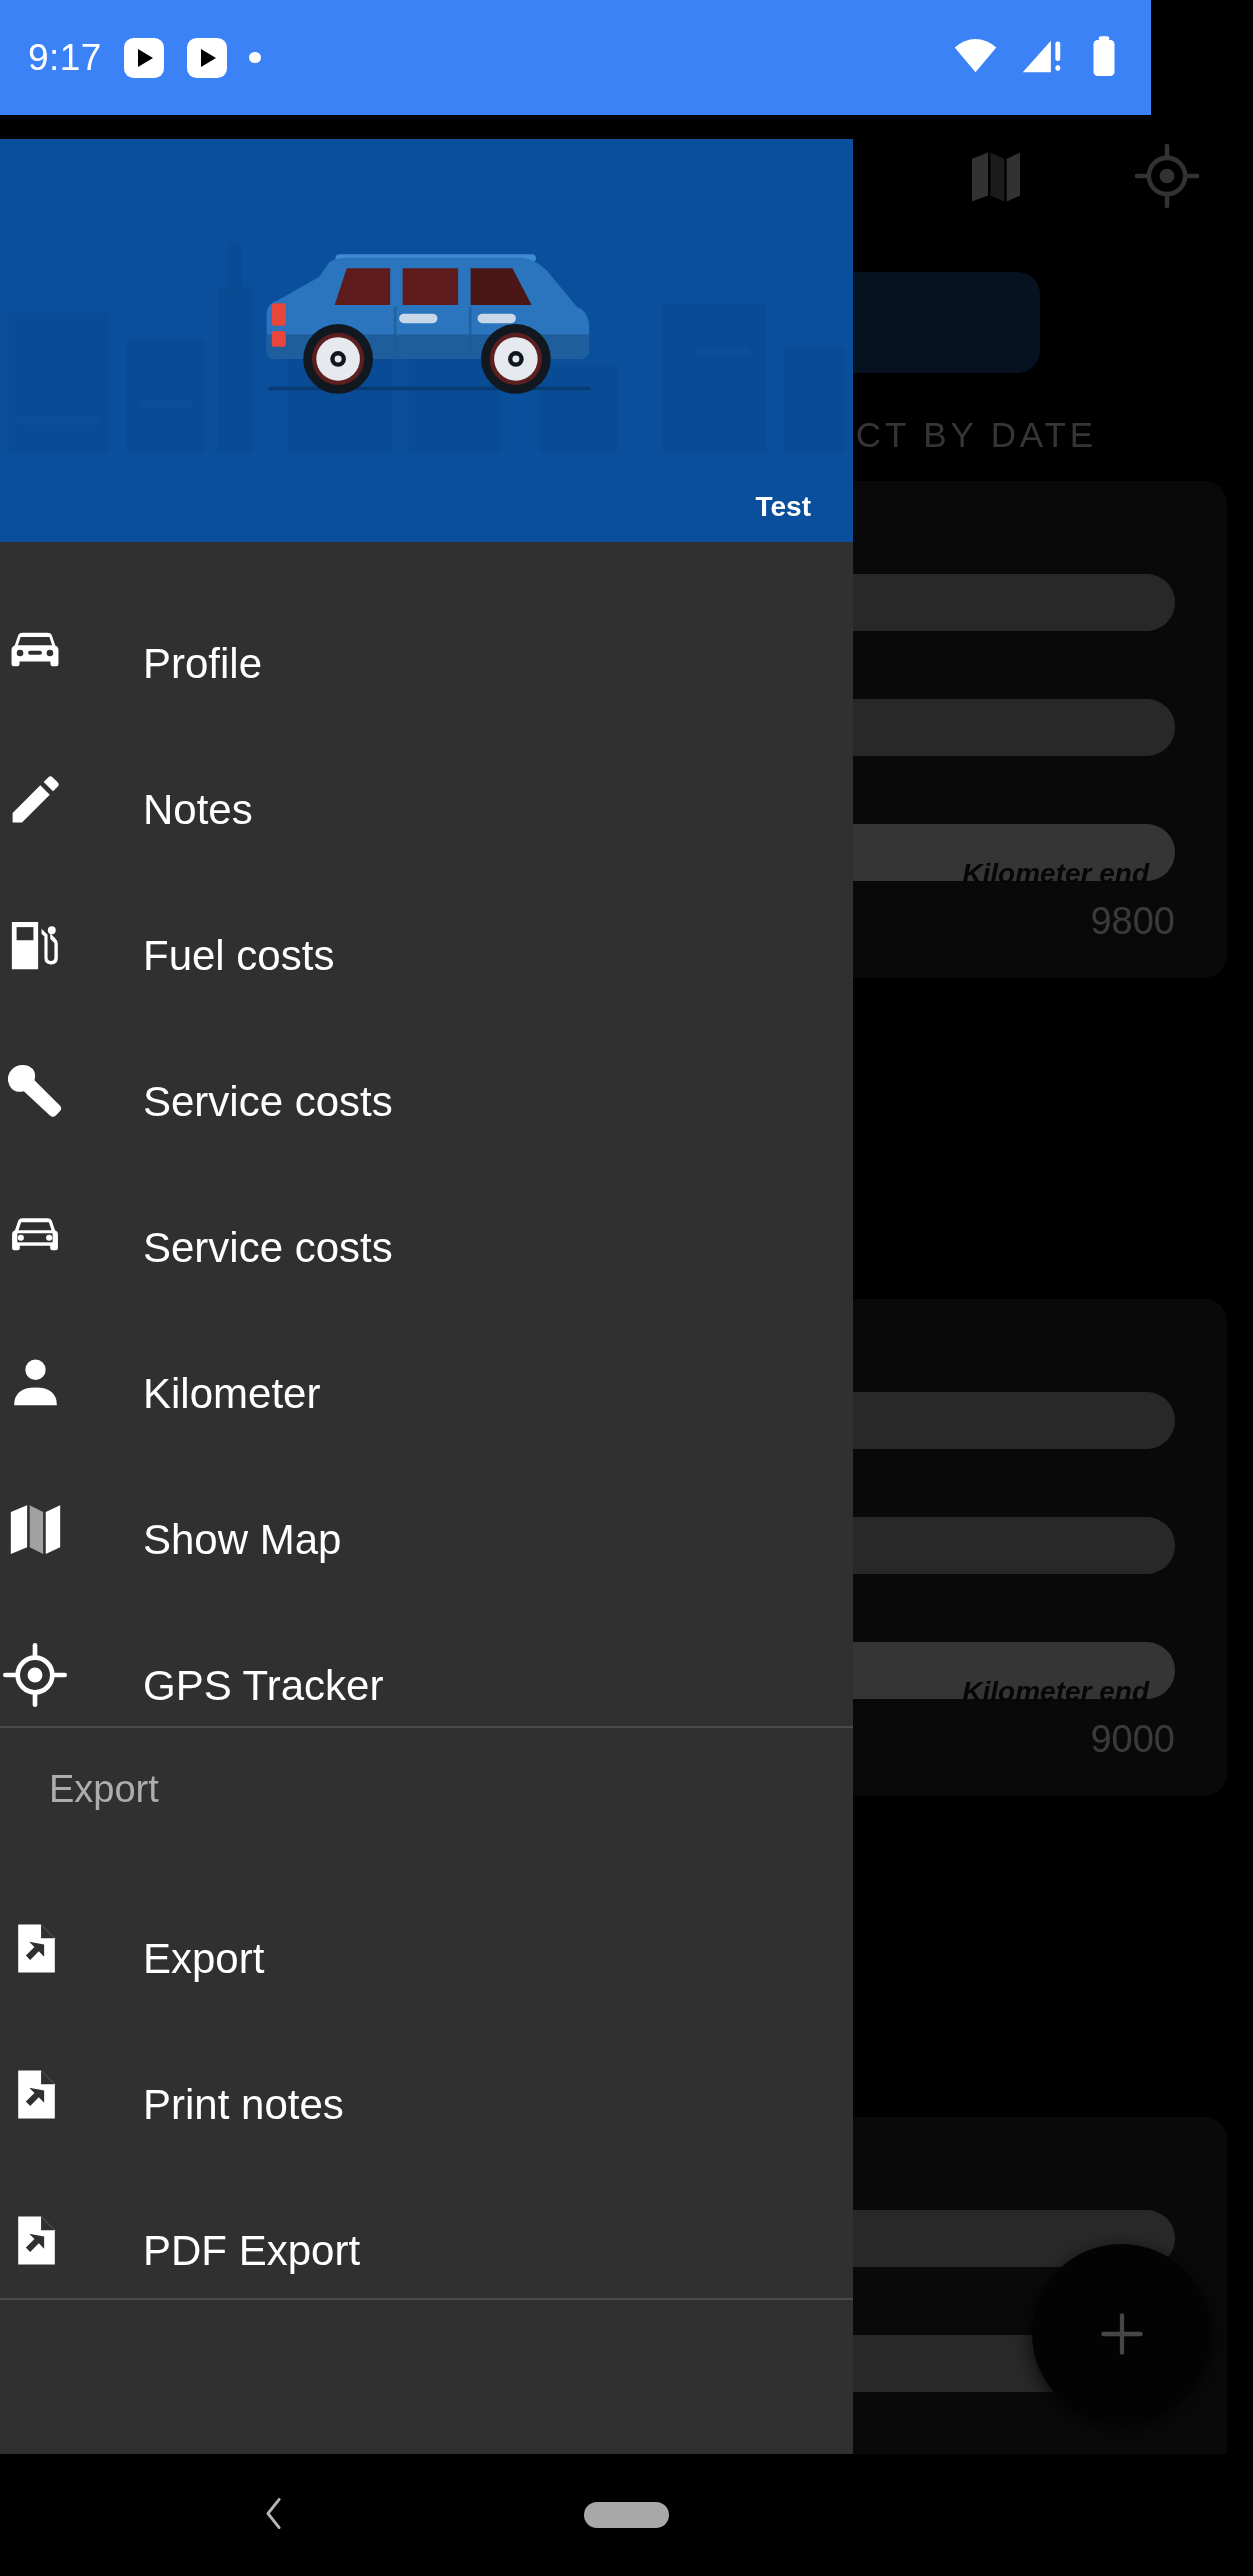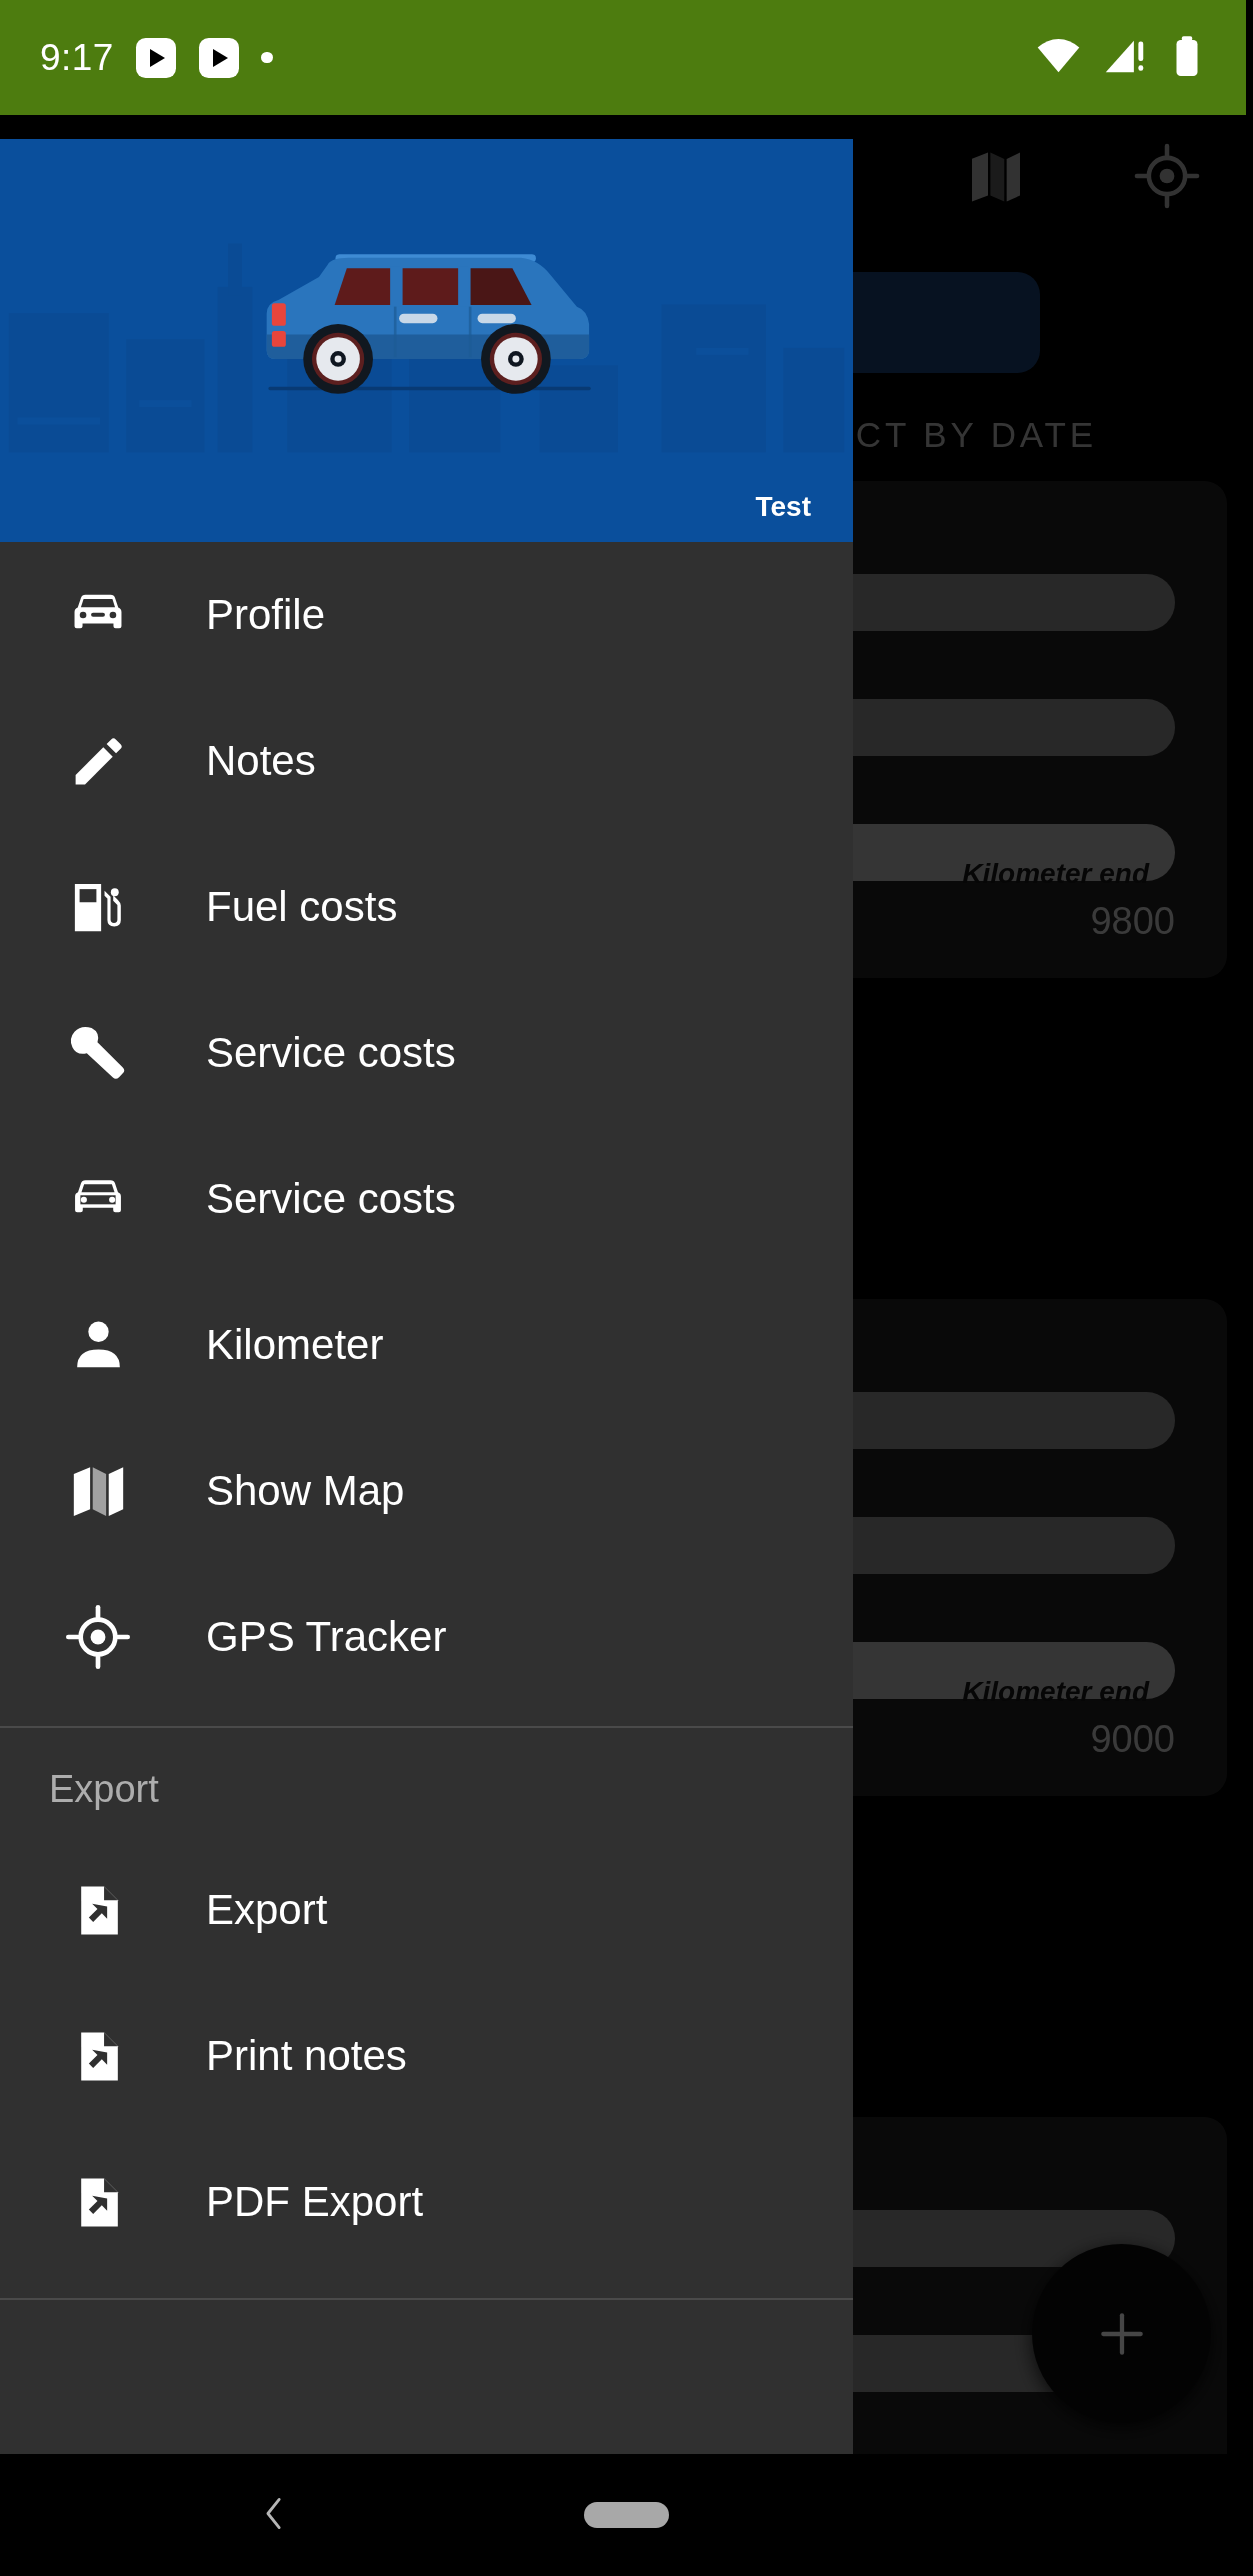--- a/index.html
+++ b/index.html
@@ -6,23 +6,23 @@
   html, body {
     width: 1253px; height: 2576px;
     background: #000;
     font-family: "Liberation Sans", sans-serif;
     overflow: hidden;
   }
   #screen { position: relative; width: 1253px; height: 2576px; background: #000; }
 
   
   #status-bar {
-    position: absolute; top: 0; left: 0; width: 1246px; height: 115px;
-    background: #4d7c0f; display: flex; align-items: center;
-    padding: 0 40px; z-index: 60;
+    position: absolute; top: 0; left: 0; width: 1151px; height: 115px;
+    background: #3b82f6; display: flex; align-items: center;
+    padding: 0 28px; z-index: 60;
   }
   #status-left { display: flex; align-items: center; gap: 22.6px; }
   #clock { color: #fff; font-size: 37px; letter-spacing: 0.4px; }
   .yt-badge {
     width: 40px; height: 40px; background: #fff; border-radius: 9.6px;
     display: flex; align-items: center; justify-content: center;
   }
   .yt-badge i {
     display: block; width: 0; height: 0;
     border-left: 15px solid #000;
@@ -97,22 +97,21 @@
     background: #0a4f9c; overflow: hidden;
   }
   #drawer-header-bg { position: absolute; inset: 0; opacity: .22; }
   #drawer-car { position: absolute; left: 244px; top: 84px; }
   #drawer-title {
     position: absolute; left: 0; right: 42px; bottom: 19px;
     text-align: right; color: #fff; font-size: 28px; font-weight: bold;
   }
 
   .nav-item {
-    display: flex; align-items: center; height: 146px;
-    padding-left: 63px;
+    display: flex; align-items: flex-end; height: 146px;
   }
   .nav-icon {
     width: 70px; height: 70px; display: flex; align-items: center; justify-content: center;
     flex: 0 0 70px;
   }
   .nav-label { margin-left: 73px; color: #fff; font-size: 42px; }
 
   .drawer-divider { height: 2.6px; background: #4a4a4a; margin: 15.7px 0 0 0; }
   #export-section-title {
     color: #adadad; font-size: 38px; padding: 40px 0 26px 49px;

